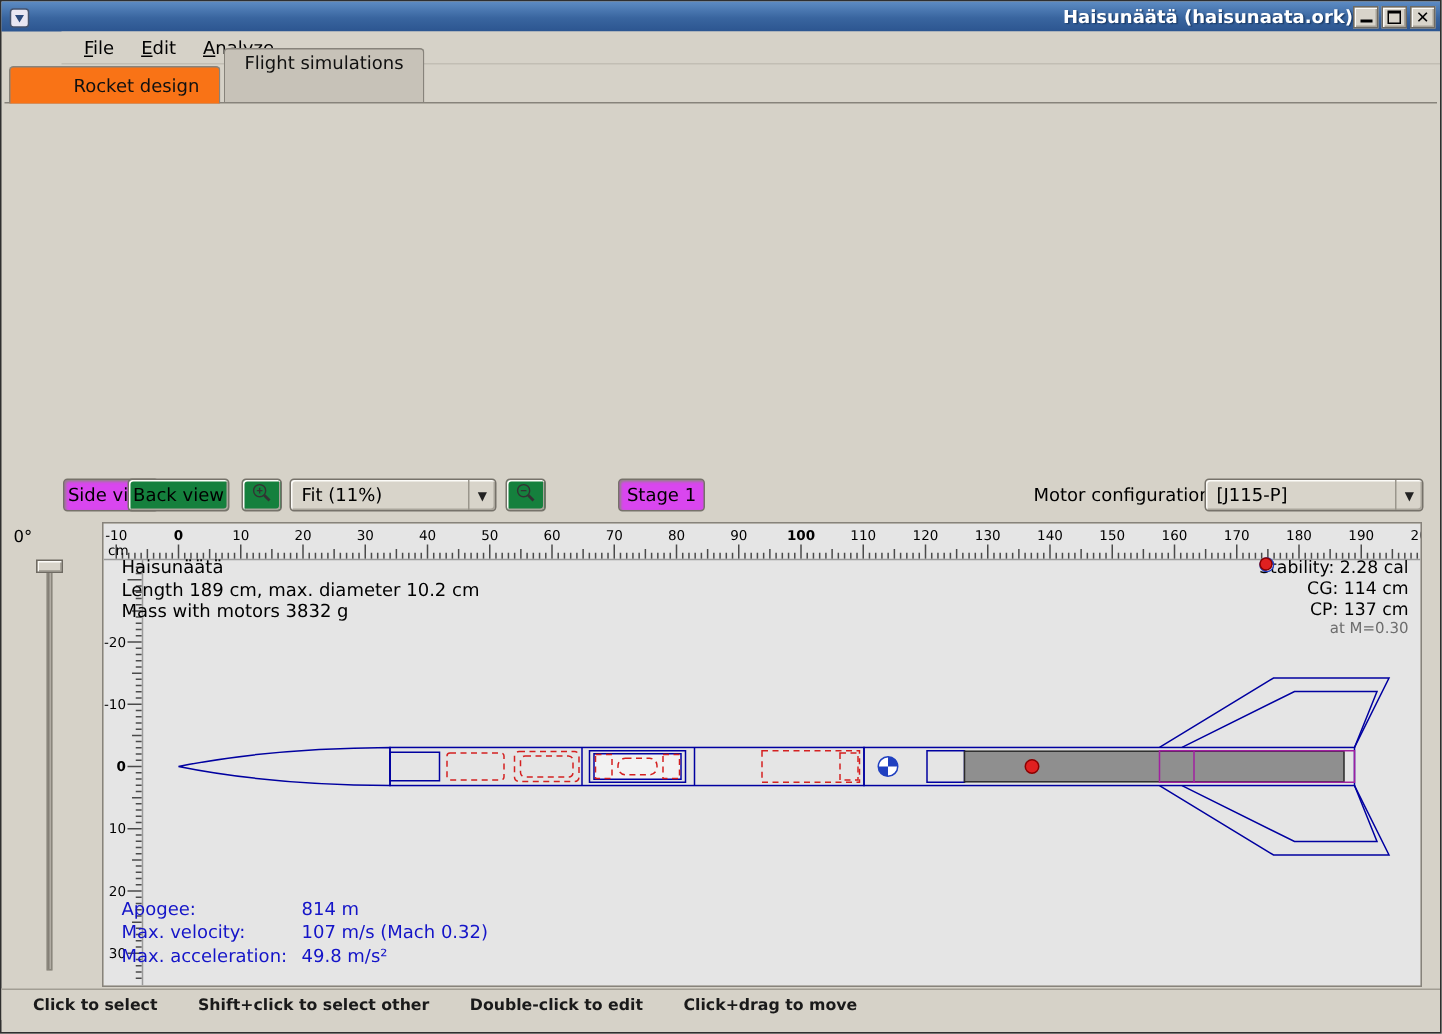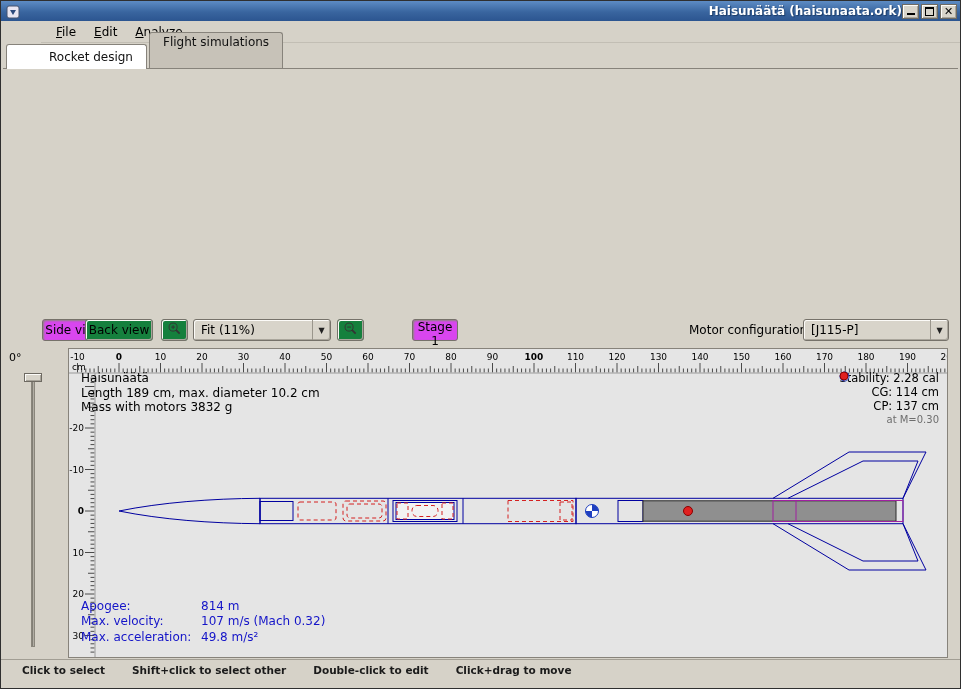--- a/index.html
+++ b/index.html
@@ -24,21 +24,21 @@
   
   .menubar{position:absolute;left:0;top:20px;right:0;height:22px;background:#d6d2c8;
     border-bottom:1px solid #c2beb4;display:flex;align-items:center;padding-left:6px;margin-left:40px;}
   .menu-item{font-size:12px;padding:2px 9px;color:#000;}
 
   
   .tabbar{position:absolute;left:0;top:42px;right:0;height:25px;display:flex;align-items:flex-end;
     padding-left:5px;z-index:3;}
   .tab{font-size:12px;padding:0 13px;background:#c7c2b8;border:1px solid #87837b;border-bottom:none;
     border-radius:3px 3px 0 0;height:36px;line-height:19px;margin-right:2px;color:#111;}
-  .tab.active{background:#ffffff;height:25px;line-height:24px;margin-bottom:-1px;z-index:4;padding-left:42px;}
+  .tab.active{background:#f97316;height:25px;line-height:24px;margin-bottom:-1px;z-index:4;padding-left:42px;}
   .tabpage{position:absolute;left:2px;top:67px;right:2px;height:240px;border-top:1px solid #87837b;
     background:#d6d2c8;z-index:1;}
 
   
   .tree-panel{position:absolute;left:14px;top:84px;width:284px;height:198px;background:#fff;
     border:1px solid #716d65;box-shadow:inset 1px 1px 0 #b9b5ab;}
   .tree{position:absolute;left:1px;top:1px;right:16px;bottom:1px;overflow:hidden;padding-top:2px;}
   .tree-row{height:14px;display:flex;align-items:center;white-space:nowrap;}
   .expander{width:10px;height:10px;border:1px solid #848078;background:#fff;font-size:9px;line-height:8px;
     text-align:center;margin-right:3px;color:#333;flex:none;}
@@ -401,21 +401,21 @@
     <span>Fit (11%)</span>
     <span class="arrow">▼</span>
   </div>
   <button class="vbtn" style="left:336px;top:318px;width:27px;">
     <svg viewBox="0 0 16 16" width="15" height="15">
         <circle cx="6.5" cy="6.5" r="4.3" fill="none" stroke="#333"></circle>
         <line x1="9.8" y1="9.8" x2="13.5" y2="13.5" stroke="#333" stroke-width="2"></line>
         <line x1="4.5" y1="6.5" x2="8.5" y2="6.5" stroke="#333"></line>
       </svg>
   </button>
-  <button class="vbtn pressed" style="left:382px;top:318px;width:46px;">Stage 1</button>
+  <button class="vbtn pressed" style="left:382px;top:318px;width:58px;">Stage 1</button>
   <span class="toolbar-label" style="left:688px;top:322px;">Motor configuration:</span>
   <div class="combo" style="left:802px;top:318px;width:146px;">
     <span>[J115-P]</span>
     <span class="arrow">▼</span>
   </div>
 
   <div class="rotation-col">
     <span class="rot-label">0°</span>
     <div class="rot-track"></div>
     <div class="rot-handle"></div>

